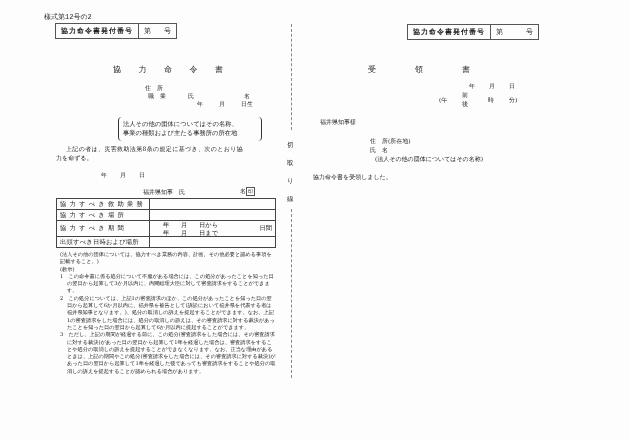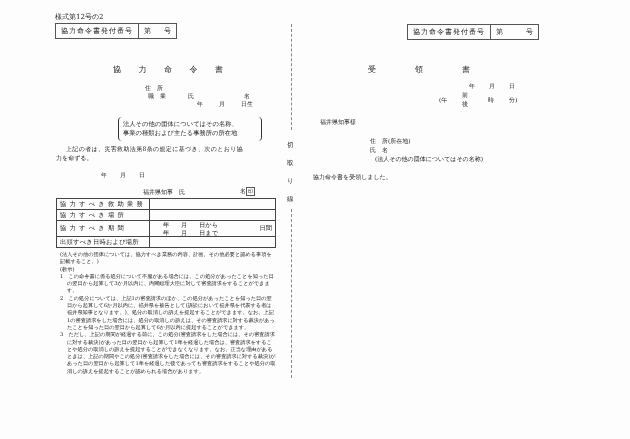--- a/index.html
+++ b/index.html
@@ -9,21 +9,21 @@
   }
   .abs { position: absolute; white-space: nowrap; }
   .t7 { font-size: 7px; line-height: 9px; }
   .t6 { font-size: 6px; line-height: 7.5px; }
   .t8 { font-size: 8px; }
 
   .numbox {
     position: absolute; display: flex; border: 1px solid #555; height: 16px; box-sizing: border-box;
     font-size: 7px; align-items: stretch;
   }
-  .numbox .lbl { padding: 0 5px; display: flex; align-items: center; border-right: 1px solid #555; letter-spacing: 1px; }
+  .numbox .lbl { padding: 0 5px; display: flex; align-items: center; border-right: 1px solid #555; letter-spacing: 1px; font-weight: bold; }
   .numbox .val { display: flex; align-items: center; justify-content: space-between; padding: 0 5px; flex: 1; }
 
   .cut-line { position: absolute; left: 291px; width: 0; border-left: 1px dashed #888; }
 
   .bracket-box {
     position: absolute; left: 118px; top: 117px; width: 144px; height: 24px;
     border-left: 1px solid #333; border-right: 1px solid #333; border-radius: 4px;
     font-size: 6.3px; line-height: 9px; padding: 2px 0 0 4px; box-sizing: border-box;
   }
 
@@ -40,21 +40,21 @@
   .stamp { display: inline-block; border: 1px solid #555; width: 7px; height: 7px; font-size: 5px; line-height: 7px; text-align: center; vertical-align: middle; }
 
   .cut-label { position: absolute; left: 287px; font-size: 6.5px; }
   .notes { position: absolute; left: 60px; top: 251px; width: 216px; font-size: 5.2px; line-height: 7.3px; white-space: normal; }
   .notes p { margin: 0; }
   .notes .ind { padding-left: 7px; text-indent: -7px; }
 </style>
 </head>
 <body>
 
-<div class="abs t7" style="left:55px;top:13px;">様式第12号の2</div>
+<div class="abs t7" style="left:44px;top:13px;font-family:Liberation Mono, monospace;">様式第12号の2</div>
 
 <div class="numbox" style="left:55px;top:23px;width:122px;">
   <div class="lbl">協力命令書発付番号</div>
   <div class="val">
     <span>第</span>
     <span>号</span>
   </div>
 </div>
 
 <div class="abs t8" style="left:113px;top:64px;width:110px;display:flex;justify-content:space-between;">

